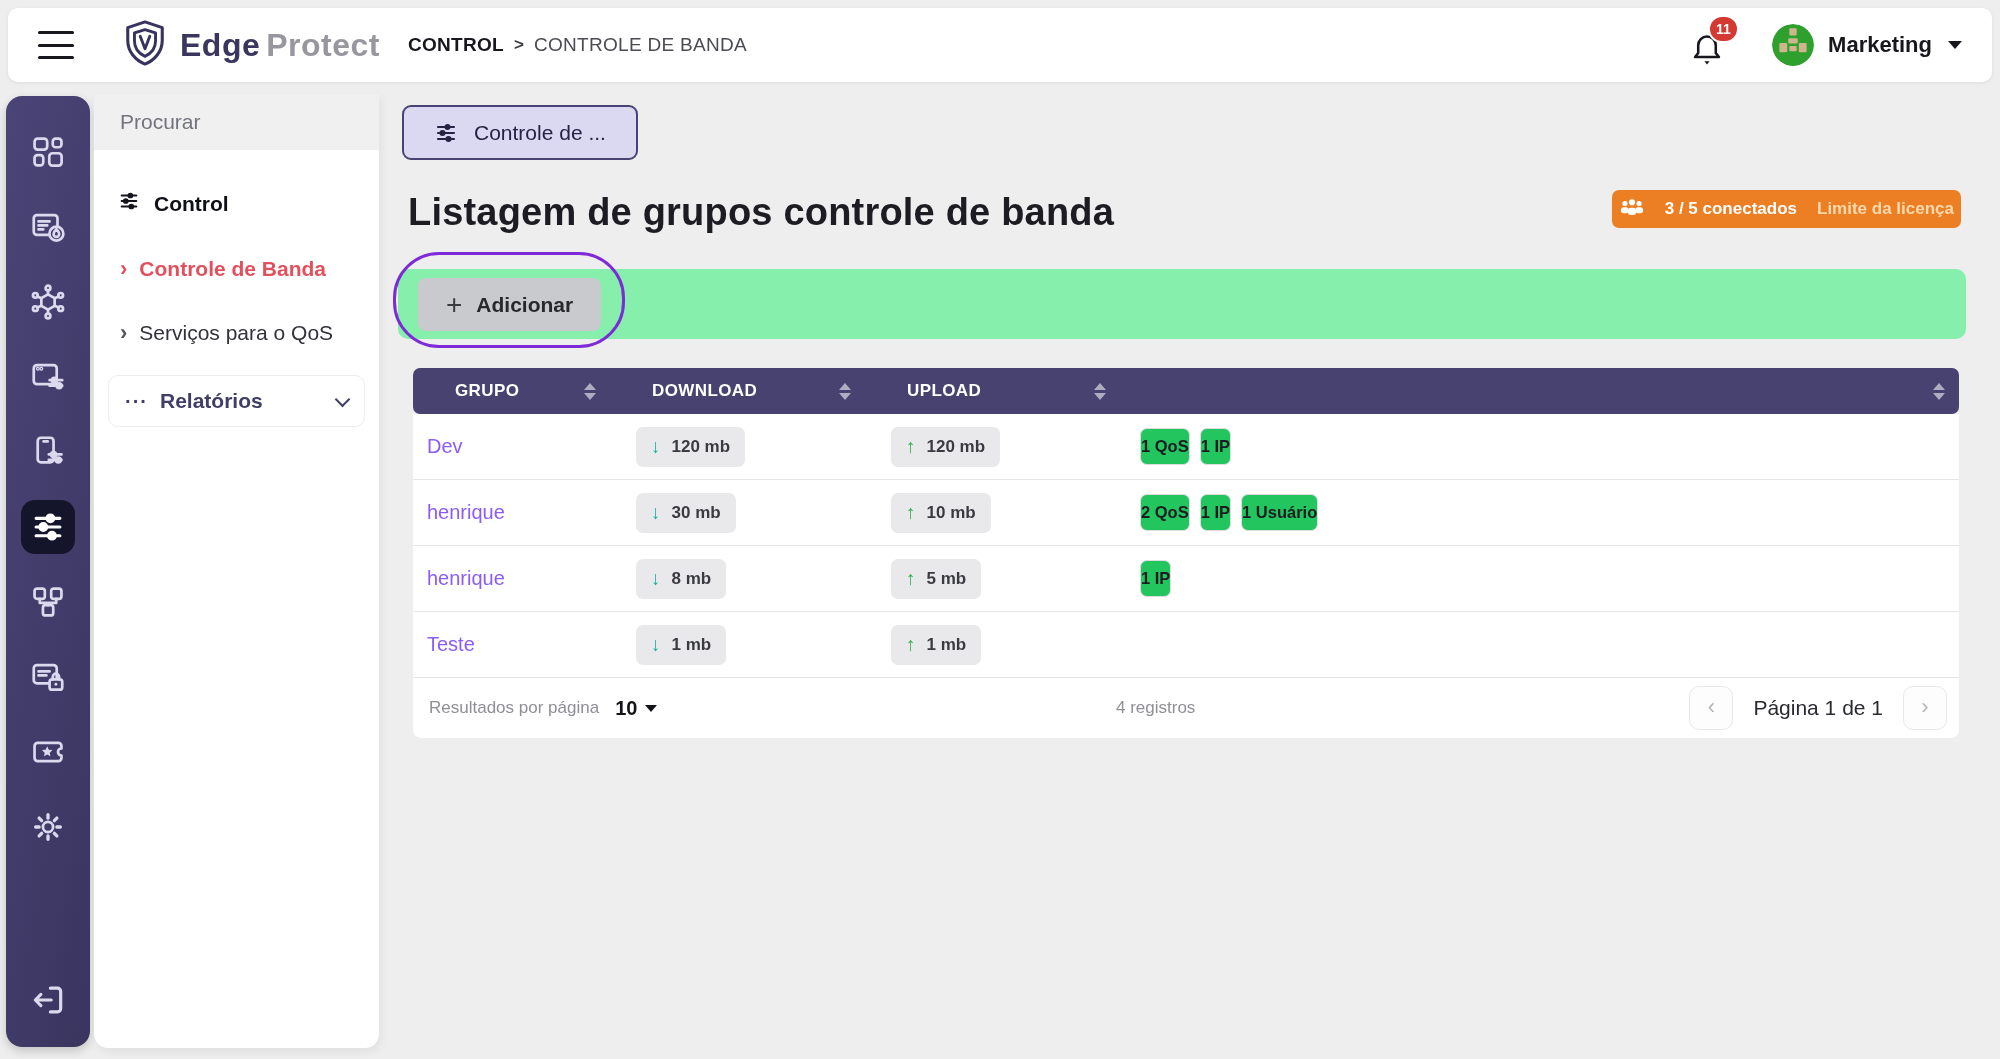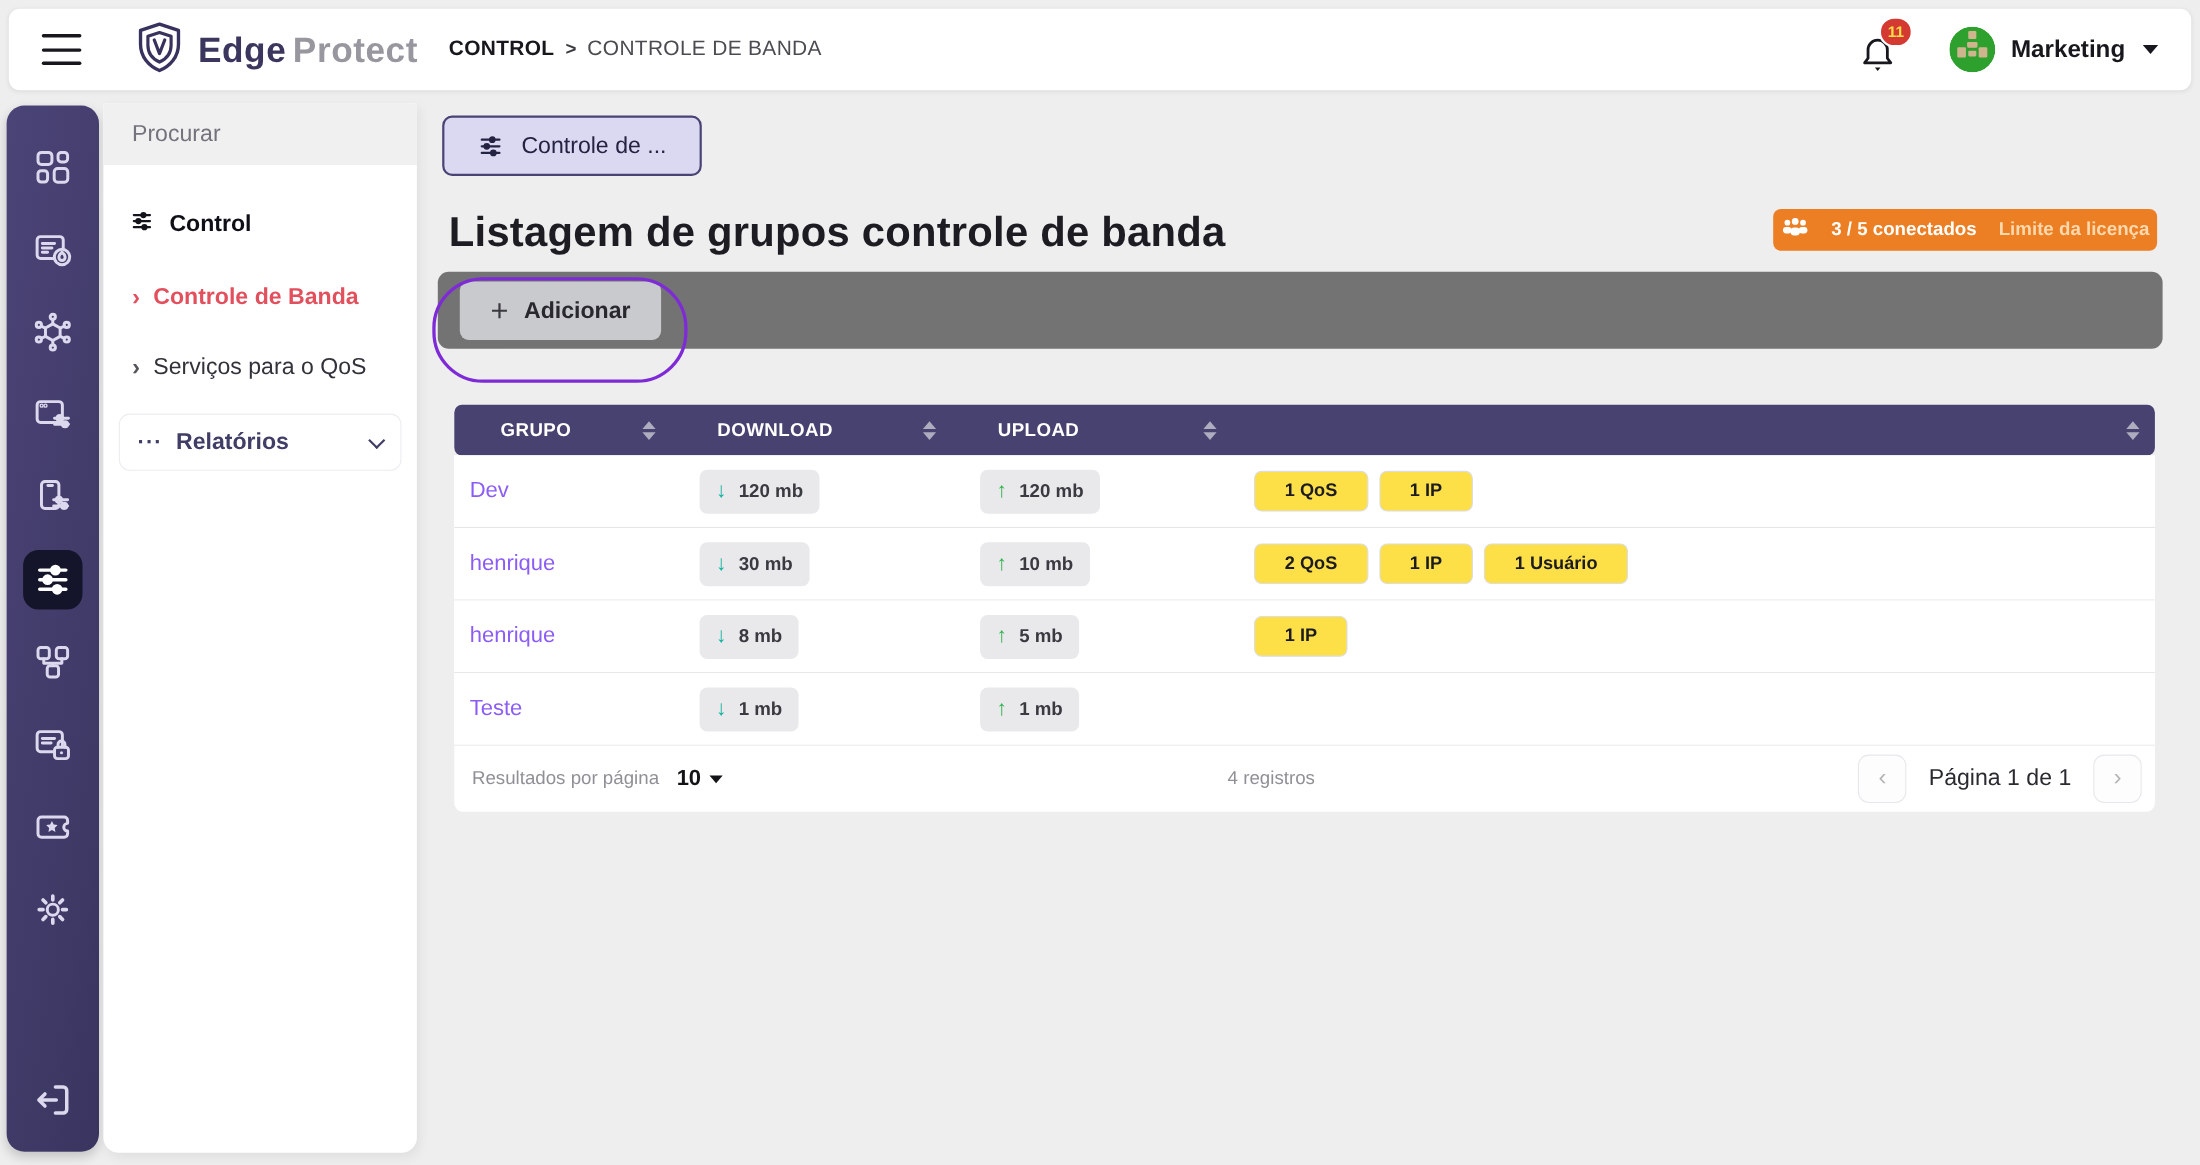--- a/index.html
+++ b/index.html
@@ -27,21 +27,21 @@
   .brand .b2 { font-weight:700; color:#98979f; margin-left:6px; }
   .breadcrumb { margin-left:28px; display:flex; align-items:center; gap:10px; font-size:19px; }
   .breadcrumb .root { font-weight:700; color:#17171d; letter-spacing:.3px; }
   .breadcrumb .sep { font-weight:700; color:#3a3a40; font-size:17px; }
   .breadcrumb .cur { color:#4b4b52; letter-spacing:.3px; }
   .header-right { margin-left:auto; margin-right:30px; display:flex; align-items:center; }
   .bell-wrap { position:relative; width:40px; height:44px; cursor:pointer; }
   .notif-badge {
     position:absolute; top:-8px; left:18px; min-width:28px; height:28px; padding:0 6px;
     background:#d43a31; border:2px solid #fff; border-radius:14px;
-    color:#fde047; font-size:14px; font-weight:700;
+    color:#ffffff; font-size:14px; font-weight:700;
     display:flex; align-items:center; justify-content:center;
   }
   .avatar { width:42px; height:42px; border-radius:50%; margin-left:42px; overflow:hidden; flex:none; }
   .user-name { margin-left:14px; font-size:22px; font-weight:700; color:#17171d; }
   .caret-down { width:0; height:0; border-left:7px solid transparent; border-right:7px solid transparent; border-top:8px solid #17171d; margin-left:16px; }
 
   
   .nav-rail {
     position:absolute; left:6px; top:96px; width:84px; height:951px;
     background:linear-gradient(100deg,#4b4477 0%, #3a355f 100%);
@@ -94,22 +94,22 @@
   .license-badge {
     position:absolute; right:9px; top:96px; height:38px;
     background:#ec7e24; border-radius:7px;
     display:flex; align-items:center; gap:20px; padding:0 7px;
     cursor:pointer;
   }
   .license-badge .conn { color:#fff; font-weight:700; font-size:17px; }
   .license-badge .lim { color:#ffd9ad; font-weight:700; font-size:17px; }
 
   .toolbar-strip {
-    position:absolute; left:3px; top:153px; width:1568px; height:70px;
-    background:#737373; border-radius:10px;
+    position:absolute; left:3px; top:175px; width:1568px; height:70px;
+    background:#86efac; border-radius:10px;
   }
   .add-btn {
     position:absolute; left:20px; top:9px; height:53px; padding:0 28px;
     background:#c8cacd; border:none; border-radius:8px;
     display:flex; align-items:center; gap:14px;
     font-family:inherit; font-size:21px; font-weight:700; color:#28282e; cursor:pointer;
   }
   .add-btn .plus { font-size:28px; font-weight:400; color:#3a3a40; line-height:0; }
   .search-box {
     position:absolute; right:10px; top:8px; width:297px; height:54px;
@@ -145,22 +145,22 @@
   .pill {
     display:inline-flex; align-items:center; gap:11px;
     background:#e9e9ec; border-radius:7px; padding:9px 15px;
     font-size:17px; font-weight:700; color:#3a3a41;
   }
   .pill .arr { font-size:19px; font-weight:700; }
   .arr-down { color:#14b3a1; }
   .arr-up { color:#2eb34b; }
   .cell-badges { padding-left:20px; display:flex; gap:10px; }
   .tag {
-    background:#fde047; border:1px solid #dcdce1; border-radius:7px;
-    padding:8px 27px; font-size:16.5px; font-weight:700; color:#1b1b21;
+    background:#22c55e; border:1px solid #dcdce1; border-radius:7px;
+    padding:8px 0; font-size:16.5px; font-weight:700; color:#1b1b21;
   }
 
   .t-footer {
     position:relative; background:#fff; height:60px;
     display:flex; align-items:center; padding:0 12px 0 16px;
     border-radius:0 0 8px 8px;
   }
   .pp-label { font-size:17px; color:#8f8f96; }
   .pp-value { margin-left:16px; font-size:20px; font-weight:700; color:#131318; display:flex; align-items:center; gap:8px; cursor:pointer; }
   .pp-caret { width:0; height:0; border-left:6px solid transparent; border-right:6px solid transparent; border-top:7px solid #131318; }

